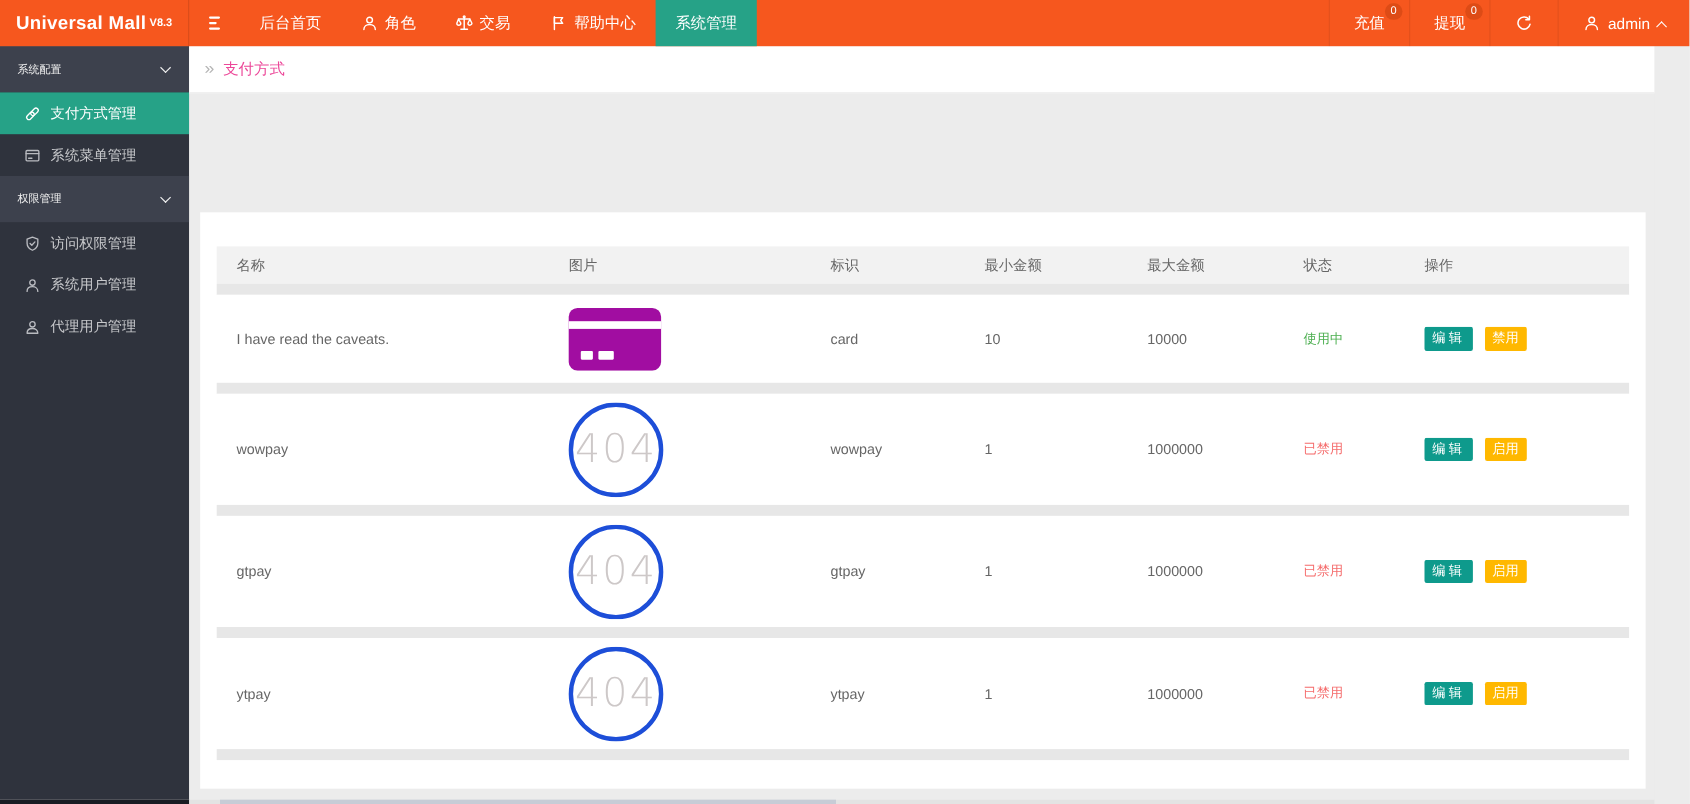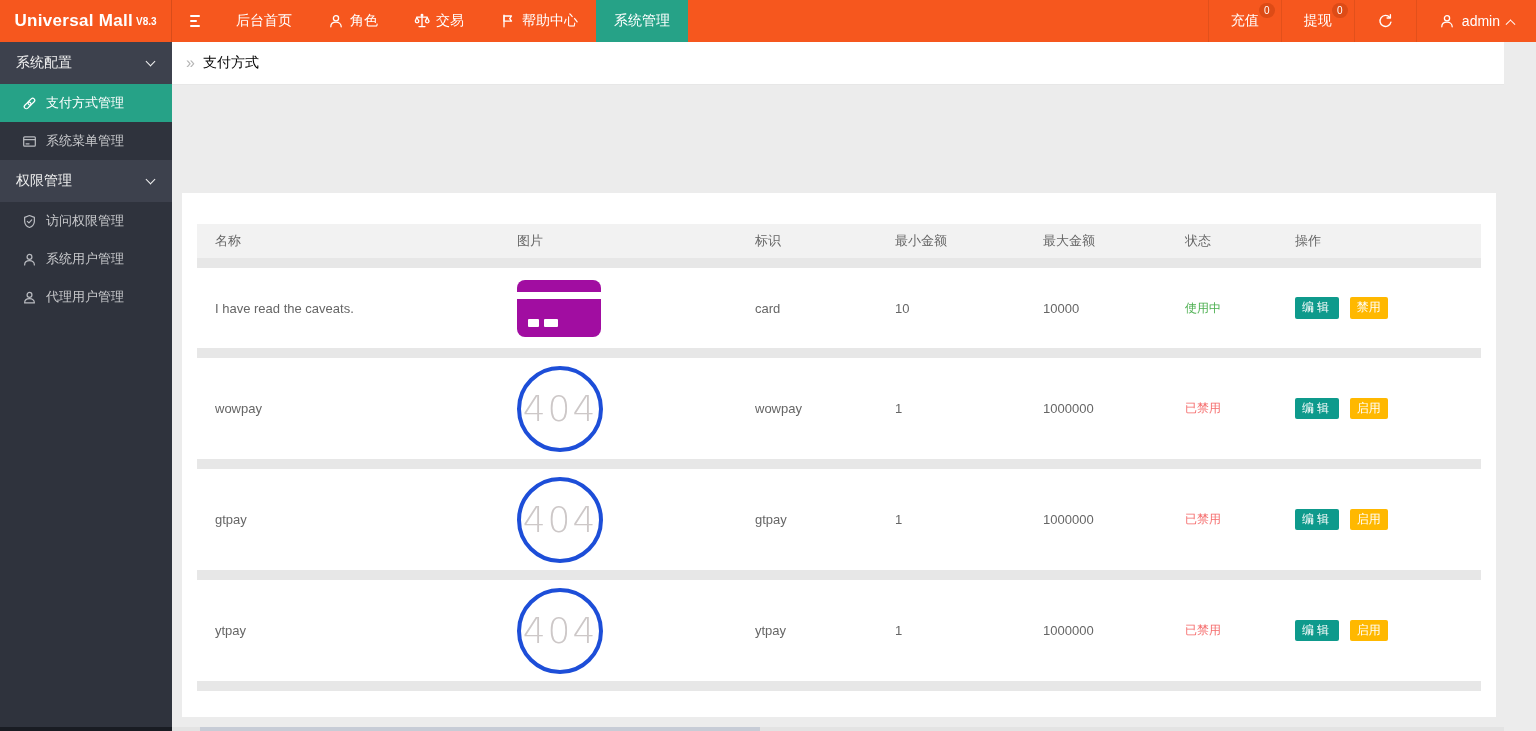--- a/index.html
+++ b/index.html
@@ -30,33 +30,33 @@
   .icon-svg * { stroke:currentColor; fill:none; stroke-width:1.3; stroke-linecap:round; stroke-linejoin:round; }
   .chev { display:inline-block; width:7px; height:7px; border-right:1.6px solid currentColor;
     border-bottom:1.6px solid currentColor; }
   .chev-up { transform:rotate(-135deg) translate(-2px,-2px); }
   .chev-down { transform:rotate(45deg); margin-top:-3px; }
 
   
   .sidebar { position:absolute; top:42px; left:0; width:172px; bottom:4px;
     background:#2F333D; color:#cfd0d3; font-size:13px; }
   .side-header { height:42px; display:flex; align-items:center; justify-content:space-between;
-    padding:0 18px 0 16px; background:#3D414D; color:#f1f1f1; font-size:14px; cursor:pointer; }
+    padding:0 18px 0 16px; background:#3D414D; color:#f1f1f1; font-size:10px; cursor:pointer; }
   .side-item { height:38px; display:flex; align-items:center; gap:9px; padding:0 16px 0 22px;
     cursor:pointer; color:#c8c9cc; }
   .side-item .icon-svg { width:15px; height:15px; color:#b9bbc0; }
   .side-item.active { background:var(--teal,#26A287); color:#fff; }
   .side-item.active .icon-svg { color:#fff; }
 
   
   .main { position:absolute; top:42px; left:172px; right:0; bottom:0; background:#ececec; }
   .crumb-bar { height:43px; background:#fff; border-bottom:1px solid #e7e7e7;
     display:flex; align-items:center; padding-left:14px; gap:8px; }
   .crumb-caret { color:#b6b6b6; font-size:16px; }
-  .crumb-text { color:#000000; font-size:14px;font-family:Liberation Serif, serif; }
+  .crumb-text { color:#ec4899; font-size:14px;font-family:Liberation Serif, serif; }
 
   .card { margin:108px 8px 0 10px; height:524px; background:#fff; padding:31px 15px 0; }
 
   .tbl { width:100%; font-size:13px; color:#666; }
   .tr { display:flex; align-items:center; background:#fff; }
   .th-row { height:34px; background:#F2F2F2; color:#666; }
   .sep { height:10px; background:#E7E7E7; }
   .row-short { height:80px; }
   .row-tall { height:101px; }
   .td, .th { padding-left:18px; overflow:hidden; white-space:nowrap; }

